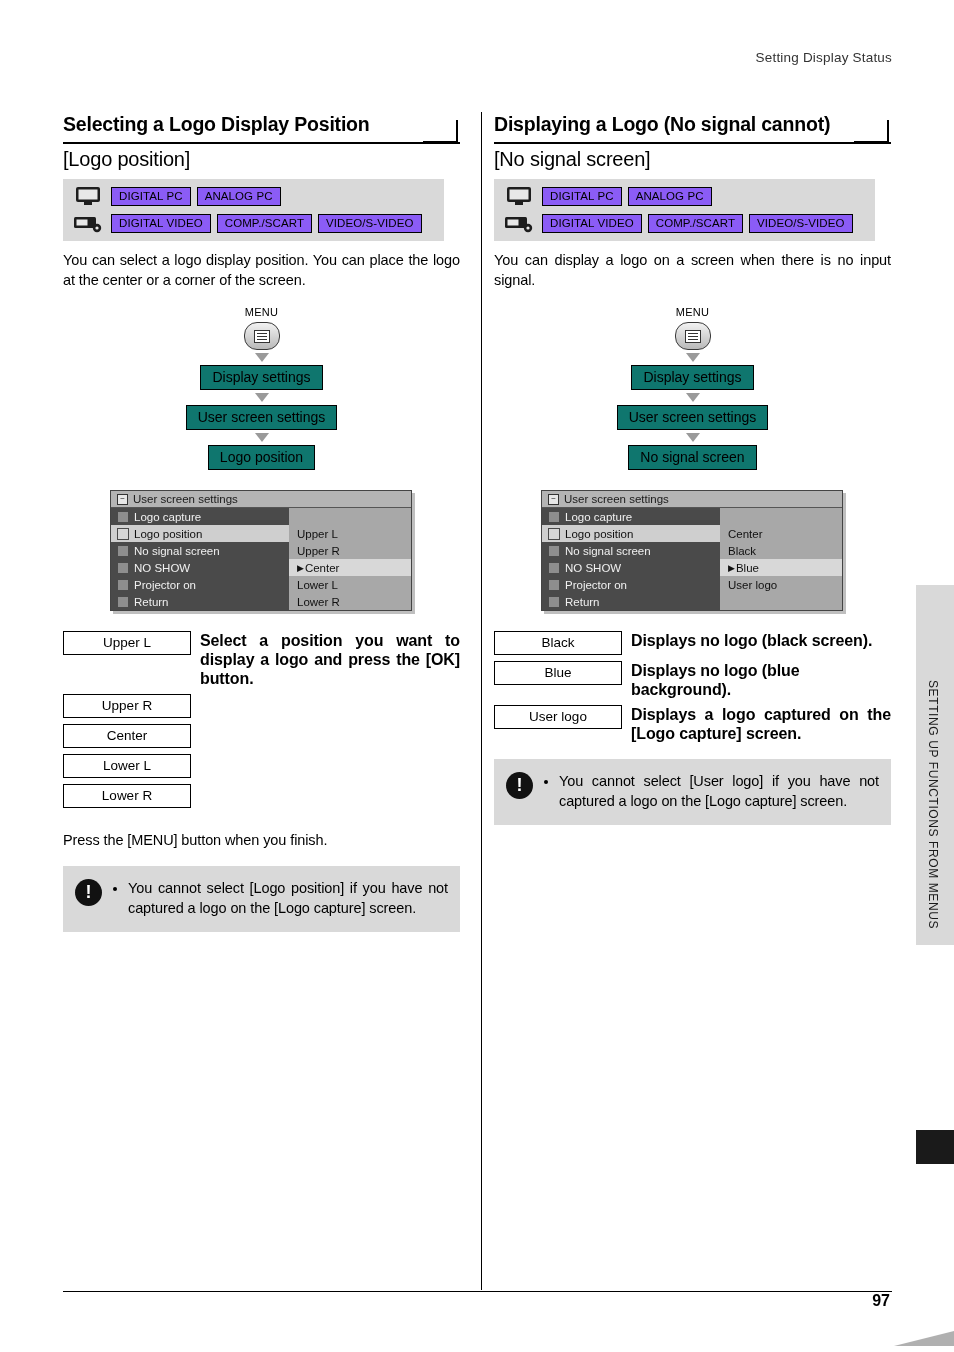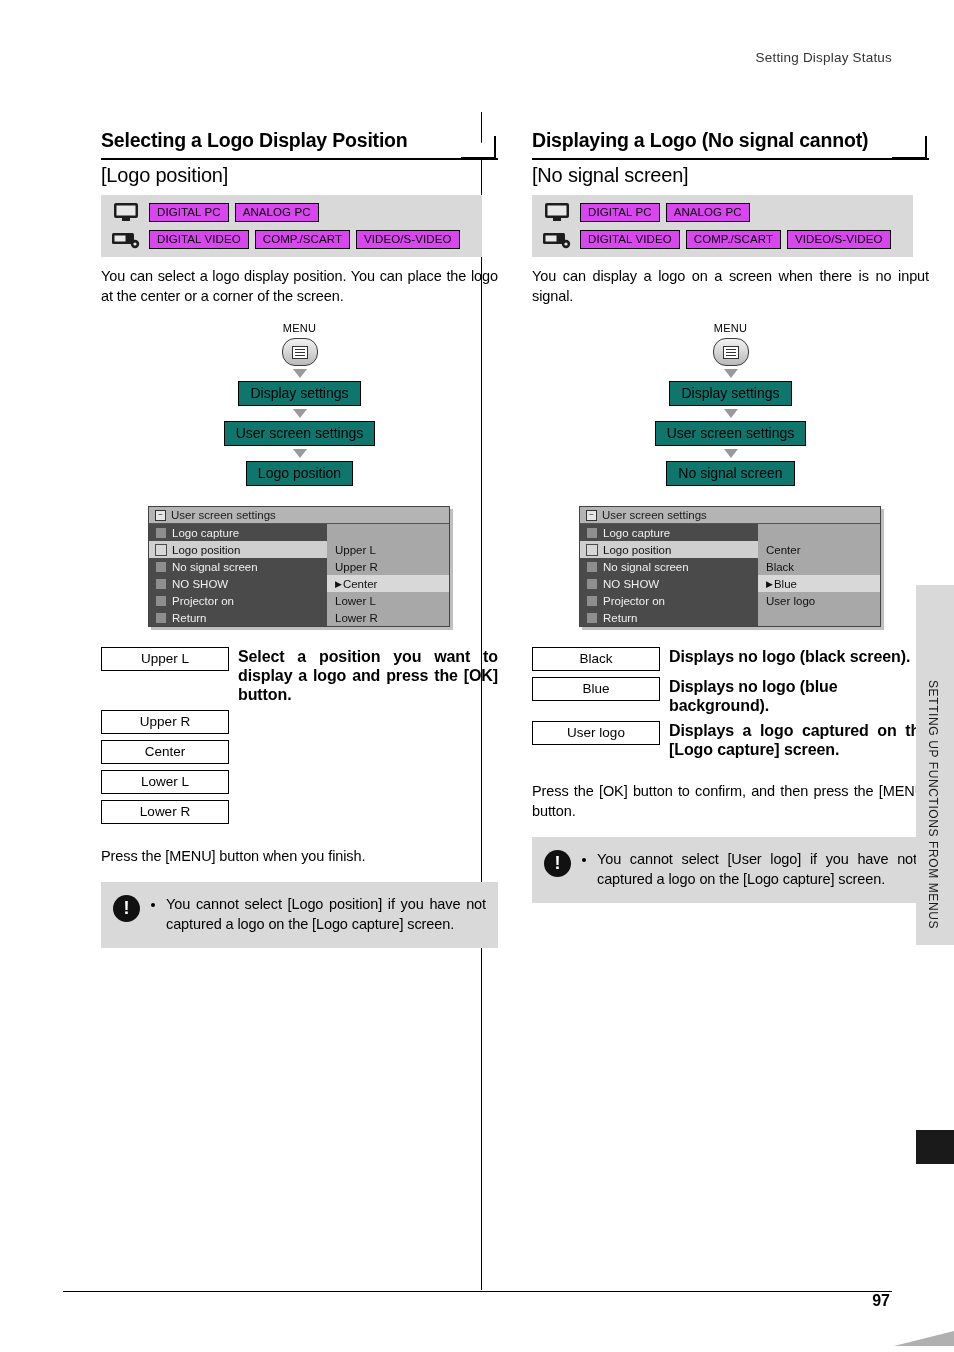--- a/index.html
+++ b/index.html
@@ -25,23 +25,22 @@
     position: absolute;
     right: 62px;
     top: 50px;
     font-size: 13.5px;
     color: #333;
     letter-spacing: .2px;
   }
   
   .col {
     position: absolute;
-    top: 128px;
+    top: 112px;
     width: 397px;
-    margin-left: 38px;
   }
   .col-left { left: 63px; }
   .col-right { left: 494px; }
 
   .vrule {
     position: absolute;
     left: 481px;
     top: 112px;
     width: 1px;
     height: 1178px;
@@ -97,21 +96,21 @@
   }
   .sigrow:last-child { margin-bottom: 0; }
   .sigicon {
     width: 34px;
     height: 22px;
     display: flex;
     align-items: center;
     justify-content: center;
   }
   .chip {
-    background: #d946ef;
+    background: #8b5cf6;
     border: 1px solid #000;
     font-size: 11.5px;
     padding: 2px 7px 3px 7px;
     text-align: center;
     letter-spacing: .1px;
     white-space: nowrap;
   }
   
   p.body {
     font-size: 14.5px;
@@ -620,21 +619,20 @@
       <div class="opt-row">
         <div class="opt-box">Blue</div>
         <div class="opt-desc nj">Displays no logo (blue background).</div>
       </div>
       <div class="opt-row">
         <div class="opt-box">User logo</div>
         <div class="opt-desc">Displays a logo captured on the [Logo capture] screen.</div>
       </div>
     </div>
 
-    <p class="body" style="margin-top:22px;">Press the [OK] button to confirm, and then press the [MENU] button.</p>
 
     <div class="note">
       <div class="badge">!</div>
       <ul>
         <li>You cannot select [User logo] if you have not captured a logo on the [Logo capture] screen.</li>
       </ul>
     </div>
   </div>
 
   <div class="side-tab">

